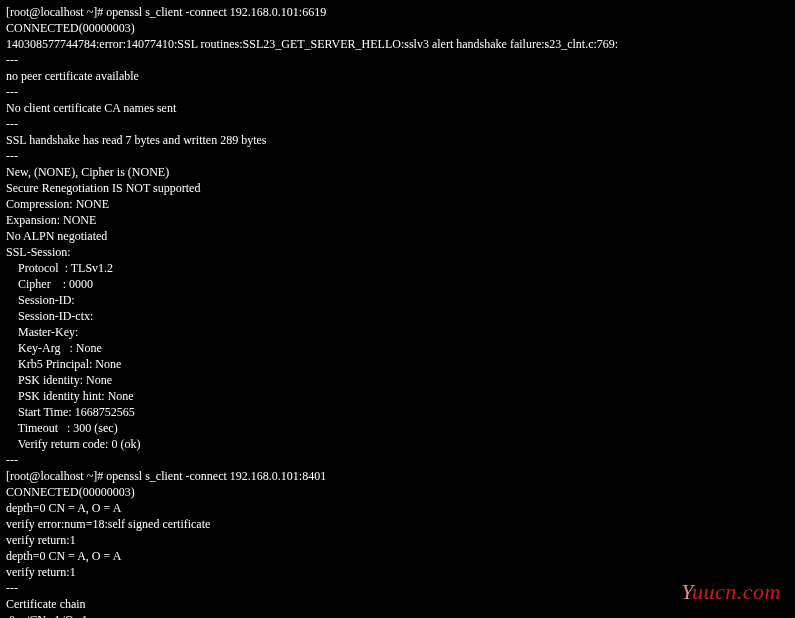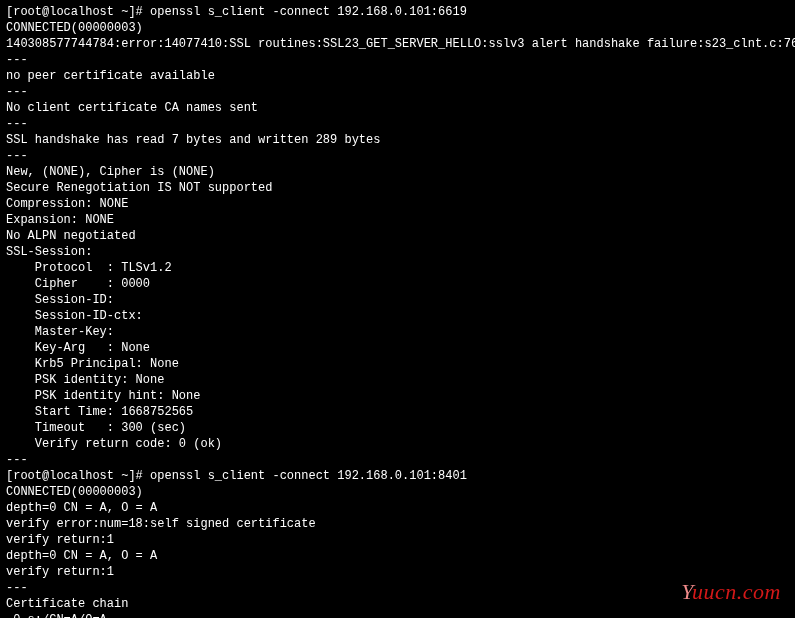--- a/index.html
+++ b/index.html
@@ -1,15 +1,15 @@
 <!DOCTYPE html>
 <html><head>
 <meta charset="utf-8">
 <style>
-  * { margin: 0; padding: 0; box-sizing: border-box; }
+  * { margin: 0; padding: 0; box-sizing: border-box; font-family: Liberation Serif, serif; }
   body {
     background: #000;
     color: #fff;
     font-family: "Consolas", "Courier New", monospace;
     font-size: 12px;
     line-height: 16px;
     width: 795px;
     height: 618px;
     overflow: hidden;
     position: relative;

